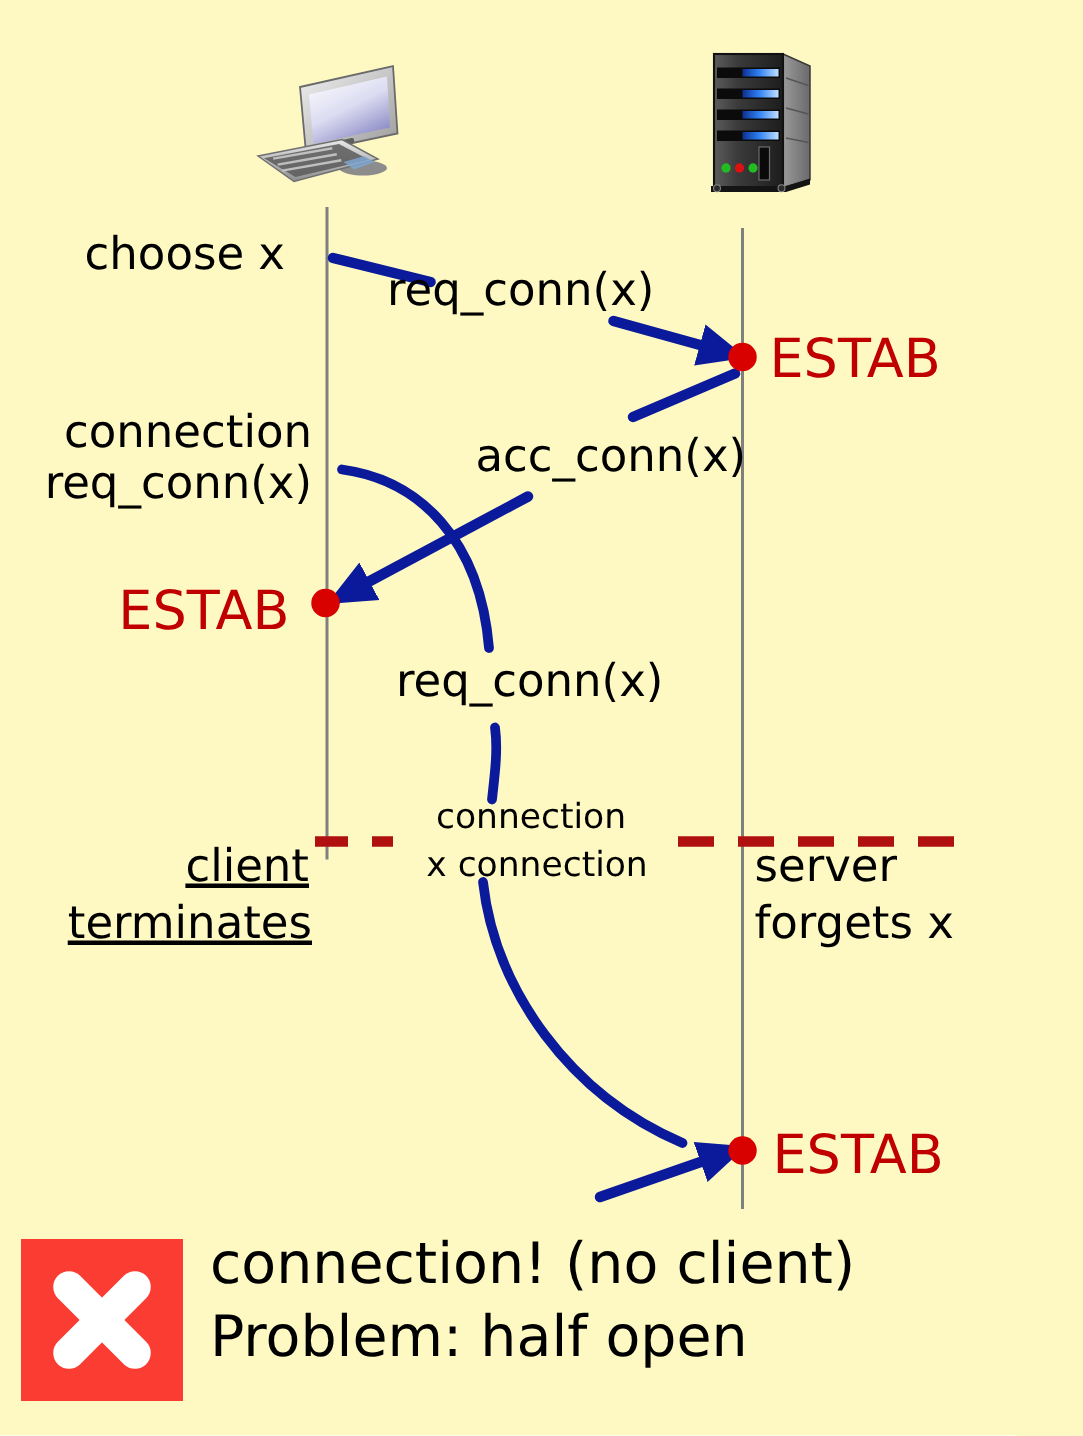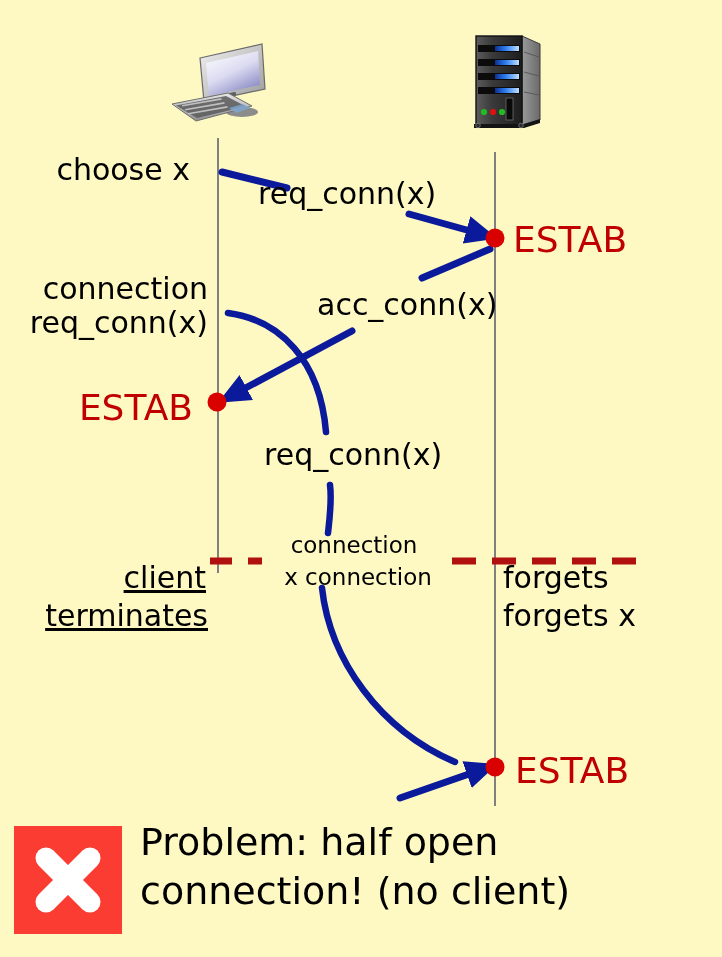--- a/index.html
+++ b/index.html
@@ -240,33 +240,33 @@
   <div class="lbl lbl-estab rgt" style="left:193px; top:390px;">ESTAB</div>
 
   <div class="lbl lbl-black" style="left:264px; top:440px;">req_conn(x)</div>
 
   <div class="lbl lbl-small ctr" style="left:354px; top:534px;">connection</div>
   <div class="lbl lbl-small ctr" style="left:358px; top:566px;">x connection</div>
 
   <div class="lbl lbl-black rgt" style="left:206px; top:563px;text-decoration:underline;">client</div>
   <div class="lbl lbl-black rgt" style="left:208px; top:601px;text-decoration:underline;">terminates</div>
 
-  <div class="lbl lbl-black" style="left:503px; top:563px;">forgets</div>
+  <div class="lbl lbl-black" style="left:503px; top:563px;">server</div>
   <div class="lbl lbl-black" style="left:503px; top:601px;text-align:right;">forgets x</div>
 
   <div class="lbl lbl-estab" style="left:515px; top:753px;">ESTAB</div>
 
   <div class="banner">
     <div class="banner-icon">
       <svg width="108" height="108" viewBox="0 0 108 108">
         <g stroke="#ffffff" stroke-width="21" stroke-linecap="round">
           <line x1="32" y1="32" x2="76" y2="76"></line>
           <line x1="76" y1="32" x2="32" y2="76"></line>
         </g>
       </svg>
     </div>
     <div class="banner-text">
+      <span class="banner-line">connection! (no client)</span>
       <span class="banner-line">Problem: half open</span>
-      <span class="banner-line">connection! (no client)</span>
     </div>
   </div>
 
 </div>
 
 </body></html>

